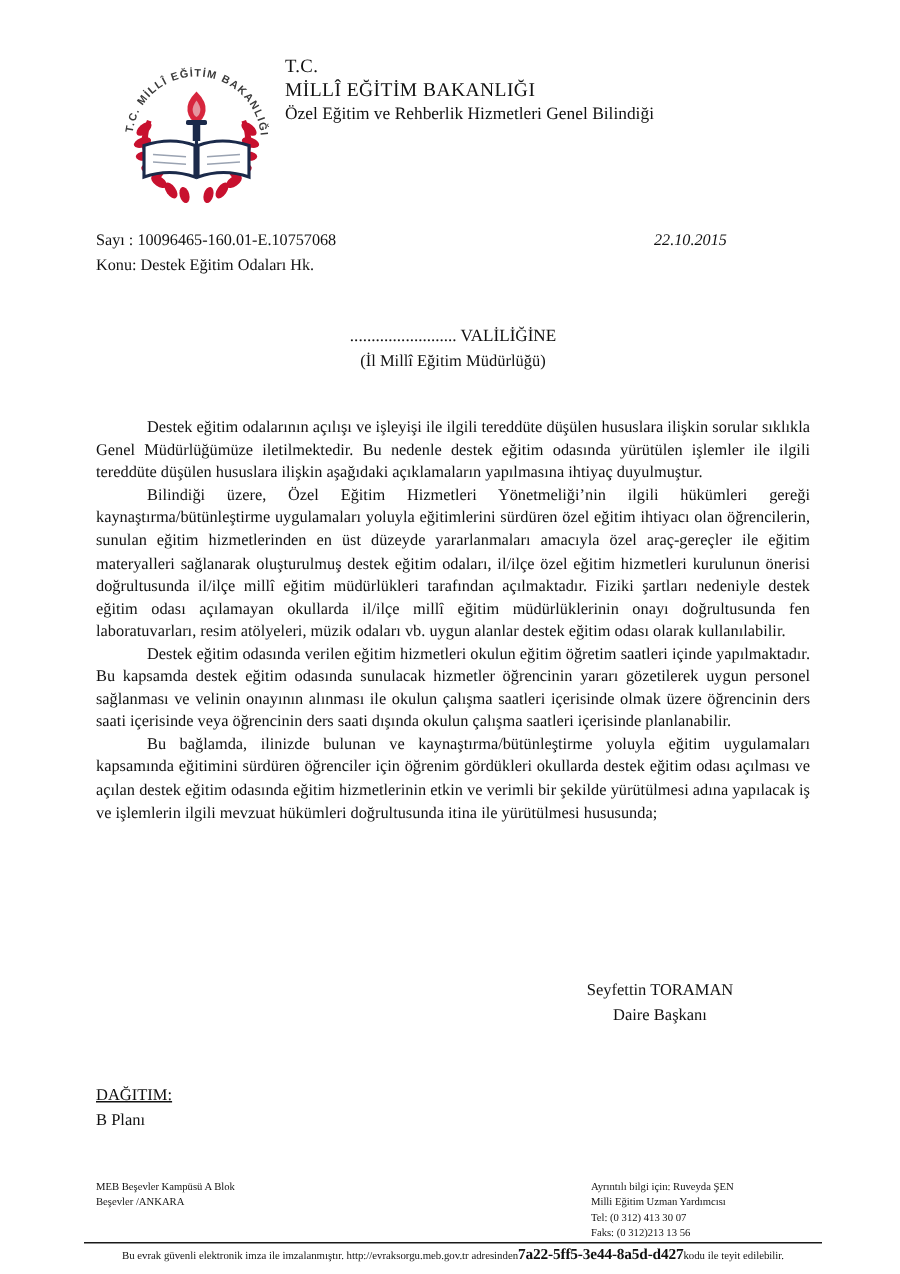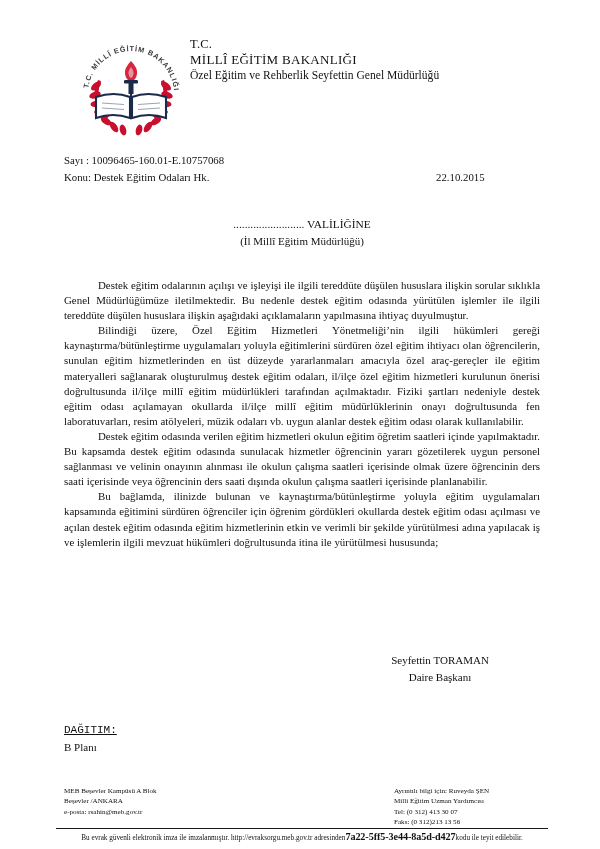--- a/index.html
+++ b/index.html
@@ -52,21 +52,21 @@
   
   .meta {
     position: absolute;
     left: 64px;
     top: 152px;
     width: 476px;
     font-size: 10.8px;
     line-height: 1.55;
   }
   .meta-row { position: relative; white-space: nowrap; }
-  .meta-date { position: absolute; left: 372px; top: 17px; }
+  .meta-date { position: absolute; left: 372px; top: 0; font-style: italic; }
 
   
   .recipient {
     position: absolute;
     left: 64px;
     top: 216px;
     width: 476px;
     text-align: center;
     font-size: 11.4px;
     line-height: 1.5;
@@ -104,21 +104,20 @@
   
   .dagitim {
     position: absolute;
     left: 64px;
     top: 722px;
     font-size: 11px;
     line-height: 1.5;
   }
   .dagitim-title {
     text-decoration: underline;
-    font-family: Liberation Mono, monospace;
   }
 
   
   .footer-contacts {
     position: absolute;
     left: 64px;
     top: 786px;
     width: 476px;
     font-size: 7.1px;
     line-height: 1.45;
@@ -211,21 +210,21 @@
           <line x1="30" y1="74" x2="52" y2="75.5"></line>
           <line x1="66" y1="70.5" x2="88" y2="69"></line>
           <line x1="66" y1="75.5" x2="88" y2="74"></line>
         </g>
       </svg>
     </div>
 
     <div class="header-text">
       <div class="hdr-tc">T.C.</div>
       <div class="hdr-bakanlik">MİLLÎ EĞİTİM BAKANLIĞI</div>
-      <div class="hdr-genel">Özel Eğitim ve Rehberlik Seyfettin Genel Müdürlüğü</div>
+      <div class="hdr-genel">Özel Eğitim ve Rehberlik Hizmetleri Genel Bilindiği</div>
     </div>
   </div>
 
   <div class="meta">
     <div class="meta-row">
       <span>Sayı  : 10096465-160.01-E.10757068</span>
       <span class="meta-date">22.10.2015</span>
     </div>
     <div class="meta-row">
       <span>Konu: Destek Eğitim Odaları Hk.</span>
@@ -251,21 +250,20 @@
 
   <div class="dagitim">
     <div class="dagitim-title">DAĞITIM:</div>
     <div>B Planı</div>
   </div>
 
   <div class="footer-contacts">
     <div class="fc-left">
       <div>MEB Beşevler Kampüsü  A Blok</div>
       <div>Beşevler /ANKARA</div>
-      <div>e-posta: rsahin@meb.gov.tr</div>
     </div>
     <div class="fc-right">
       <div>Ayrıntılı bilgi için: Ruveyda ŞEN</div>
       <div>Milli Eğitim Uzman Yardımcısı</div>
       <div>Tel: (0 312) 413 30 07</div>
       <div>Faks: (0 312)213 13 56</div>
     </div>
   </div>
 
   <div class="verify">

